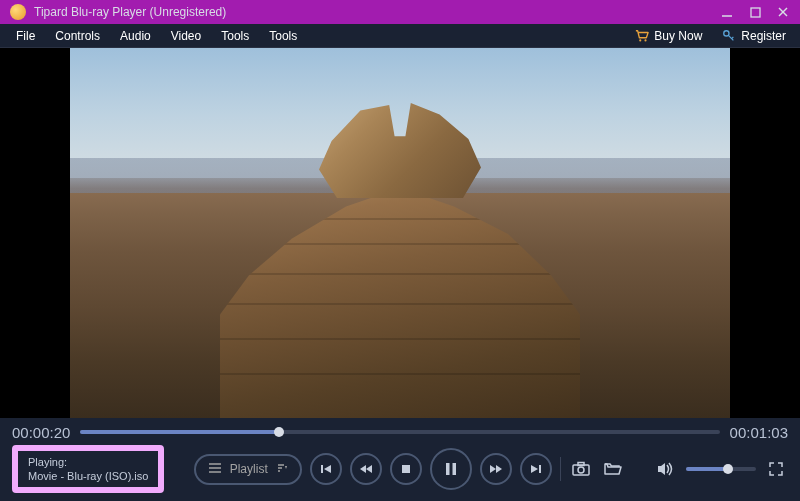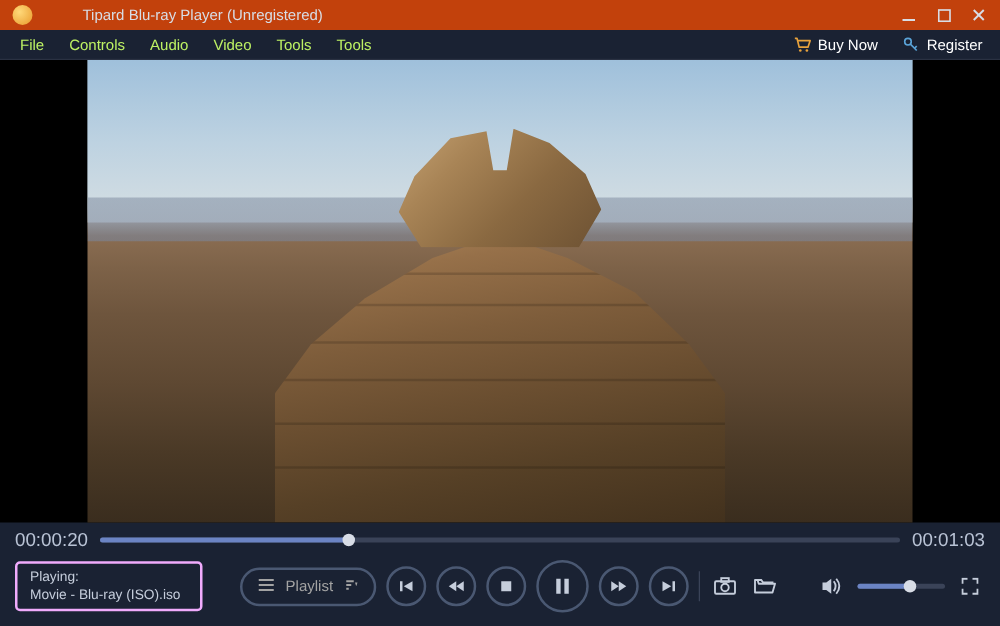--- a/index.html
+++ b/index.html
@@ -1,42 +1,42 @@
 <!DOCTYPE html>
 <html><head>
 <meta charset="utf-8">
 <style>
 * { margin: 0; padding: 0; box-sizing: border-box; }
 body { width: 800px; height: 501px; background: #1a2233; font-family: "Segoe UI", Arial, sans-serif; color: #c5cddb; font-size: 12px; overflow: hidden; position: relative; }
-.titlebar { height: 24px; display: flex; align-items: center; padding: 0 10px; background: #c2410c; gap: 32px; }
+.titlebar { height: 24px; display: flex; align-items: center; padding: 0 10px; background: #a21caf; }
 .app-icon { width: 16px; height: 16px; border-radius: 50%; background: radial-gradient(circle at 35% 35%, #ffd97a, #e89a2a); margin-right: 8px; }
 .title-text { flex: 1; font-size: 12px; color: #d8dde6; }
 .win-controls { display: flex; gap: 14px; align-items: center; }
 .win-btn { width: 14px; height: 14px; display: flex; align-items: center; justify-content: center; color: #d8dde6; cursor: pointer; }
 .menubar { height: 24px; display: flex; align-items: center; padding: 0 6px; background: #1a2233; border-bottom: 1px solid #2a3142; }
-.menu-item { padding: 4px 10px; cursor: pointer; color: #bef264; font-size: 12px; }
+.menu-item { padding: 4px 10px; cursor: pointer; color: #ffffff; font-size: 12px; }
 .menubar-right { margin-left: auto; display: flex; align-items: center; gap: 4px; }
 .right-link { display: flex; align-items: center; gap: 5px; padding: 4px 8px; cursor: pointer; color: #ffffff; }
 .cart-icon svg, .key-icon svg { display: block; }
 .video-area { height: 370px; background: #000; display: flex; align-items: center; justify-content: center; position: relative; }
 .video-frame { width: 660px; height: 370px; background: linear-gradient(to bottom, #a6c3dc 0%, #b8cfe0 22%, #d2dde4 32%, #8a6d52 38%, #7d6248 45%, #6e553d 55%, #5e4832 70%, #4a3926 85%, #3a2d1e 100%); position: relative; overflow: hidden; }
 .sky { position: absolute; top: 0; left: 0; right: 0; height: 130px; background: linear-gradient(to bottom, #9fc0db, #bdd2e1, #d6dfe3); }
 .distant { position: absolute; top: 110px; left: 0; right: 0; height: 35px; background: linear-gradient(to bottom, #8895a8, #7a8599); opacity: 0.6; }
 .rock-main { position: absolute; top: 55px; left: 50%; transform: translateX(-50%); width: 360px; height: 315px; }
 .rock-peak { position: absolute; top: 0; left: 50%; transform: translateX(-50%); width: 180px; height: 95px; background: linear-gradient(135deg, #c9a676 0%, #a88456 30%, #8a6941 60%, #6b5032 100%); clip-path: polygon(15% 100%, 5% 70%, 12% 40%, 28% 8%, 44% 2%, 47% 35%, 53% 35%, 56% 0%, 72% 12%, 88% 38%, 95% 68%, 85% 100%); }
 .rock-body { position: absolute; top: 85px; left: 0; width: 100%; height: 230px; background: linear-gradient(170deg, #b0885c 0%, #967049 15%, #7e5d3b 35%, #6a4e30 55%, #564026 75%, #42311d 100%); clip-path: polygon(0% 100%, 0% 55%, 8% 38%, 20% 22%, 35% 8%, 50% 0%, 65% 8%, 80% 20%, 92% 38%, 100% 55%, 100% 100%); }
 .strata { position: absolute; left: 0; right: 0; height: 2px; background: rgba(0,0,0,0.15); }
 .progress-row { height: 20px; display: flex; align-items: center; padding: 0 12px; gap: 10px; margin-top: 4px; }
 .time-label { font-size: 15px; color: #b8c2d4; min-width: 52px; }
 .time-right { text-align: right; }
 .progress-track { flex: 1; height: 4px; background: #3a4358; border-radius: 2px; position: relative; cursor: pointer; }
 .progress-fill { position: absolute; left: 0; top: 0; bottom: 0; width: 31%; background: #6b84c4; border-radius: 2px; }
 .progress-thumb { position: absolute; left: 31%; top: 50%; transform: translate(-50%, -50%); width: 10px; height: 10px; border-radius: 50%; background: #d8dde6; }
 .controls-row { height: 54px; display: flex; align-items: center; padding: 0 12px; gap: 12px; }
-.now-playing { border: 2px solid #f0abfc; border-radius: 4px; padding: 4px 10px; min-width: 150px; line-height: 1.3; font-size: 11px; color: #c5cddb; }
+.now-playing { border: 6px solid #f0abfc; border-radius: 4px; padding: 4px 10px; min-width: 150px; line-height: 1.3; font-size: 11px; color: #c5cddb; }
 .center-controls { flex: 1; display: flex; align-items: center; justify-content: center; gap: 8px; }
 .playlist-btn { display: flex; align-items: center; gap: 8px; border: 2px solid #4a5872; border-radius: 18px; padding: 6px 12px; cursor: pointer; color: #a3a3a3; }
 .circ-btn { width: 32px; height: 32px; border: 2px solid #4a5872; border-radius: 50%; display: flex; align-items: center; justify-content: center; cursor: pointer; color: #c5cddb; }
 .circ-btn.big { width: 42px; height: 42px; border-width: 2px; }
 .circ-btn svg { display: block; }
 .icon-btn { width: 24px; height: 24px; display: flex; align-items: center; justify-content: center; cursor: pointer; color: #c5cddb; }
 .volume-group { display: flex; align-items: center; gap: 8px; }
 .vol-track { width: 70px; height: 4px; background: #3a4358; border-radius: 2px; position: relative; cursor: pointer; }
 .vol-fill { position: absolute; left: 0; top: 0; bottom: 0; width: 60%; background: #6b84c4; border-radius: 2px; }
 .vol-thumb { position: absolute; left: 60%; top: 50%; transform: translate(-50%, -50%); width: 10px; height: 10px; border-radius: 50%; background: #d8dde6; }

